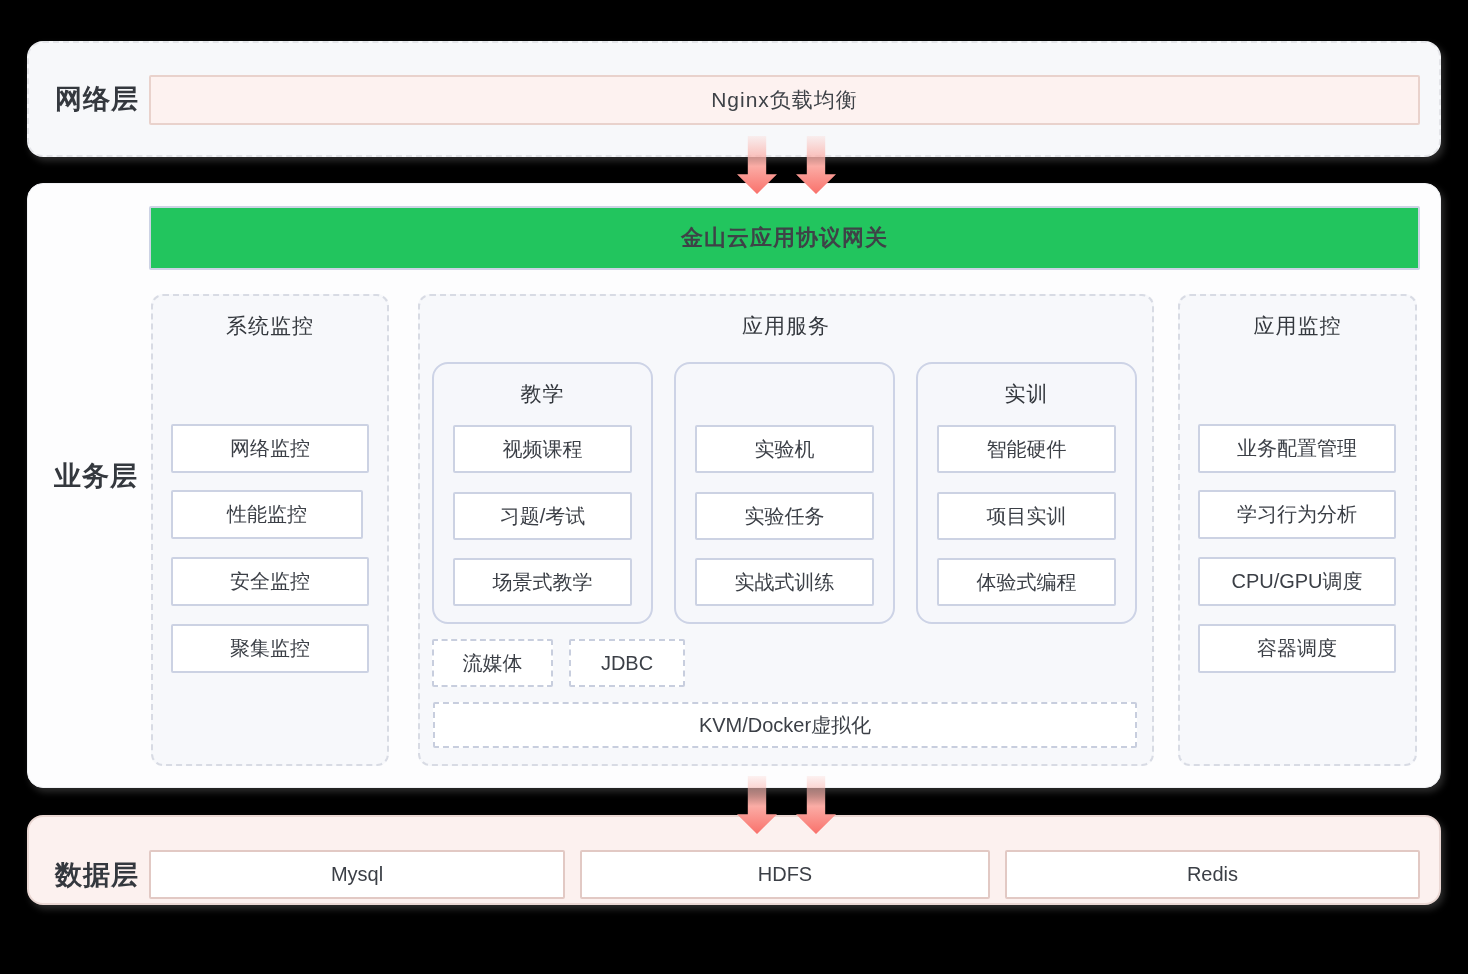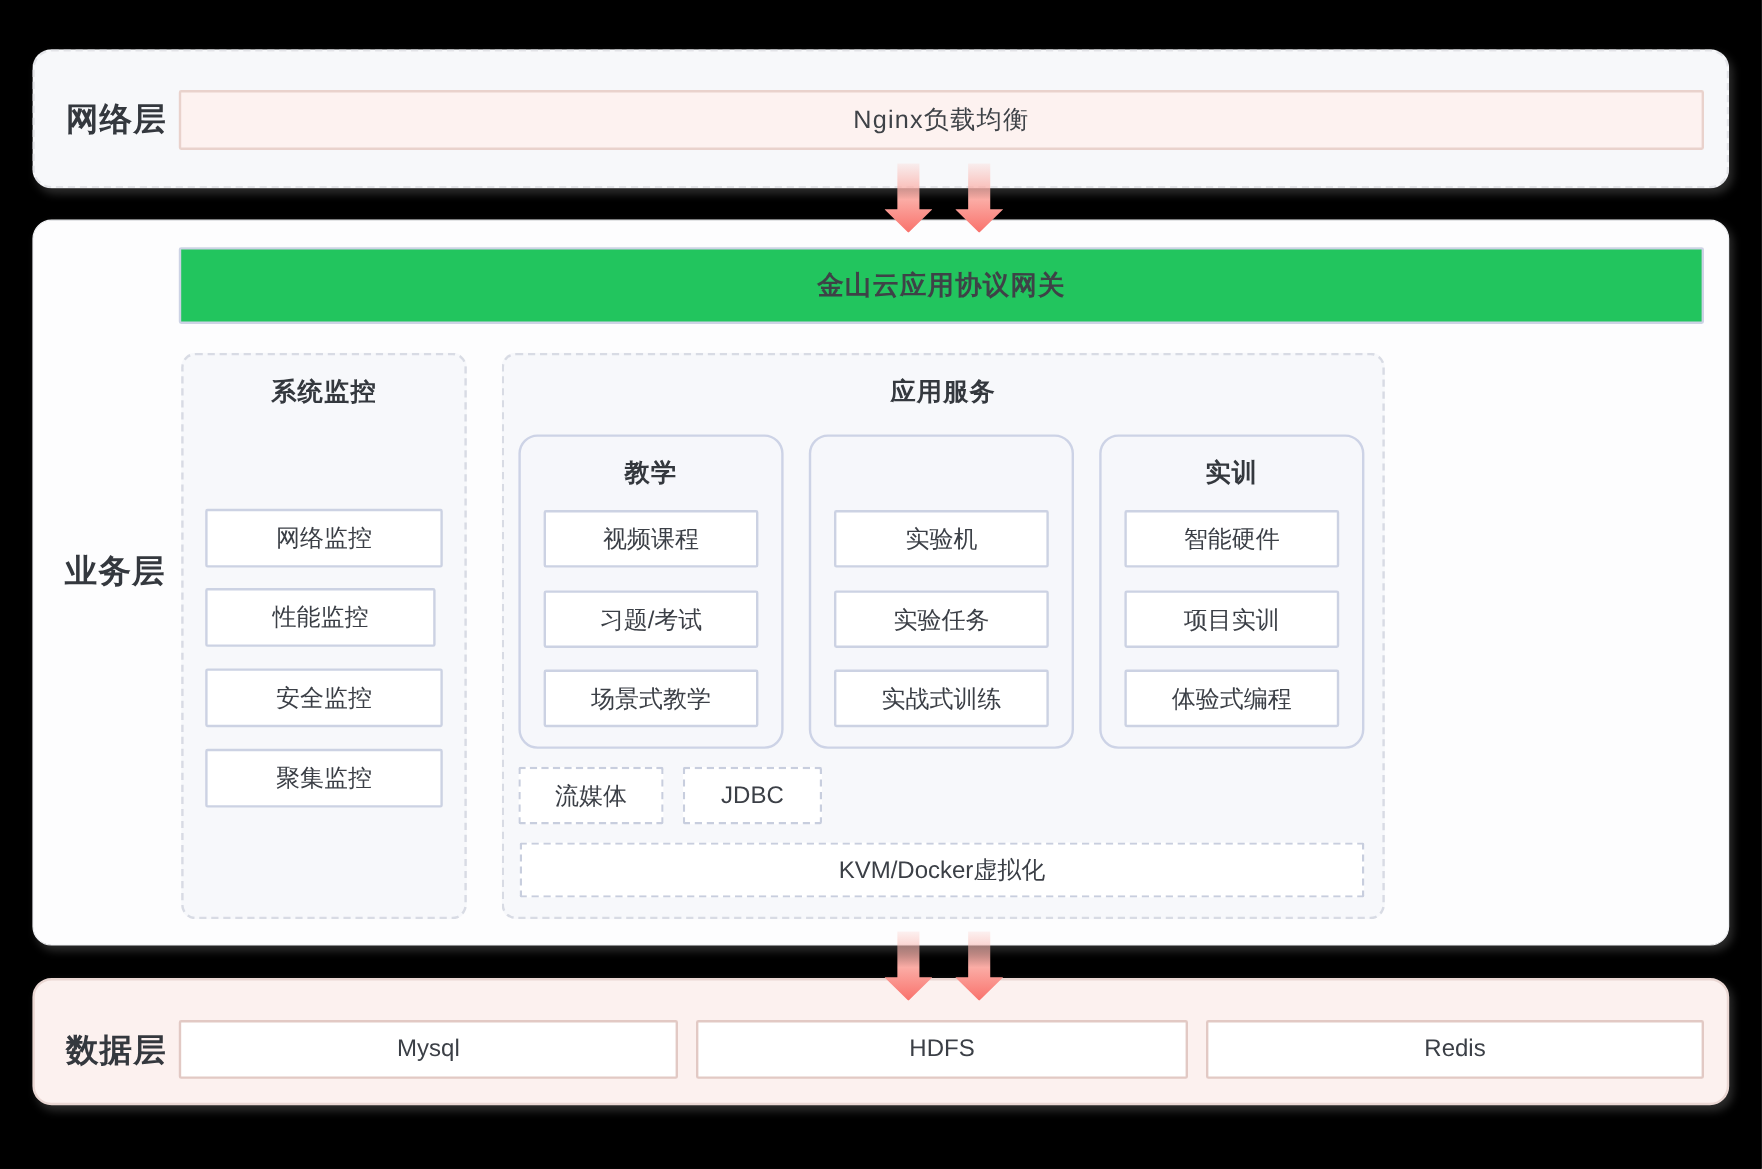--- a/index.html
+++ b/index.html
@@ -12,21 +12,21 @@
     left:27px;top:41px;width:1414px;height:116px;
     background:#f7f8fa;border:2px dashed #e4e5e9;
     box-shadow:3px 4px 7px rgba(125,125,125,.35);
   }
   .panel-business{
     left:27px;top:183px;width:1414px;height:605px;
     background:#fdfdfe;border:1px solid #f0f1f4;
     box-shadow:3px 4px 7px rgba(125,125,125,.35);
   }
   .panel-data{
-    left:27px;top:815px;width:1414px;height:106px;
+    left:27px;top:815px;width:1414px;height:90px;
     background:#fcf1ef;border:2px solid #ead7d3;
     box-shadow:3px 4px 7px rgba(125,125,125,.35);
   }
   .layer-label{
     position:absolute;left:12px;width:112px;height:32px;
     display:flex;align-items:center;justify-content:center;
     font-size:27px;font-weight:600;color:#34383e;letter-spacing:1px;
   }
   .cbox{
     position:absolute;box-sizing:border-box;background:#fff;
@@ -51,21 +51,21 @@
   .section{
     position:absolute;box-sizing:border-box;background:#f7f8fb;
     border:2px dashed #d8dbe4;border-radius:12px;
   }
   .card{
     position:absolute;box-sizing:border-box;background:#f6f7fb;
     border:2px solid #cdd3e6;border-radius:16px;
   }
   .ttl{
     position:absolute;top:16px;left:0;right:0;text-align:center;
-    font-size:21px;font-weight:700;color:#34383e;letter-spacing:1px;
+    font-size:21px;font-weight:400;color:#34383e;letter-spacing:1px;
   }
   .arrow{
     position:absolute;width:40px;height:58px;z-index:6;
     background:linear-gradient(180deg, rgba(251,214,210,0.30) 0%, #fbaca5 52%, #f9716b 100%);
     clip-path:polygon(27% 0, 73% 0, 73% 66%, 100% 66%, 50% 100%, 0 66%, 27% 66%);
   }
 </style>
 </head>
 <body>
 
@@ -114,20 +114,27 @@
         <div class="cbox lav" style="left:19px;top:128px;width:179px;height:48px">项目实训</div>
         <div class="cbox lav" style="left:19px;top:194px;width:179px;height:48px">体验式编程</div>
       </div>
 
       <div class="cbox dsh" style="left:12px;top:343px;width:121px;height:48px">流媒体</div>
       <div class="cbox dsh" style="left:149px;top:343px;width:116px;height:48px">JDBC</div>
 
       <div class="cbox dsh" style="left:13px;top:406px;width:704px;height:46px">KVM/Docker虚拟化</div>
     </div>
 
+    <div class="section" style="left:1150px;top:110px;width:239px;height:472px">
+      <div class="ttl">应用监控</div>
+      <div class="cbox lav" style="left:18px;top:128px;width:198px;height:49px">业务配置管理</div>
+      <div class="cbox lav" style="left:18px;top:194px;width:198px;height:49px">学习行为分析</div>
+      <div class="cbox lav" style="left:18px;top:261px;width:198px;height:49px">CPU/GPU调度</div>
+      <div class="cbox lav" style="left:18px;top:328px;width:198px;height:49px">容器调度</div>
+    </div>
   </div>
 
   <div class="arrow" style="left:737px;top:776px"></div>
   <div class="arrow" style="left:796px;top:776px"></div>
 
   <div class="panel panel-data">
     <div class="layer-label" style="top:42px">数据层</div>
     <div class="cbox pnk" style="left:120px;top:33px;width:416px;height:49px">Mysql</div>
     <div class="cbox pnk" style="left:551px;top:33px;width:410px;height:49px">HDFS</div>
     <div class="cbox pnk" style="left:976px;top:33px;width:415px;height:49px">Redis</div>

